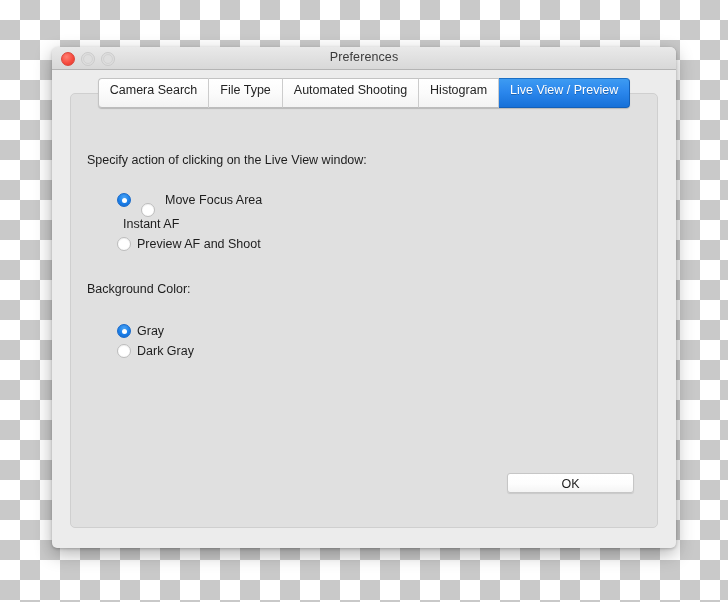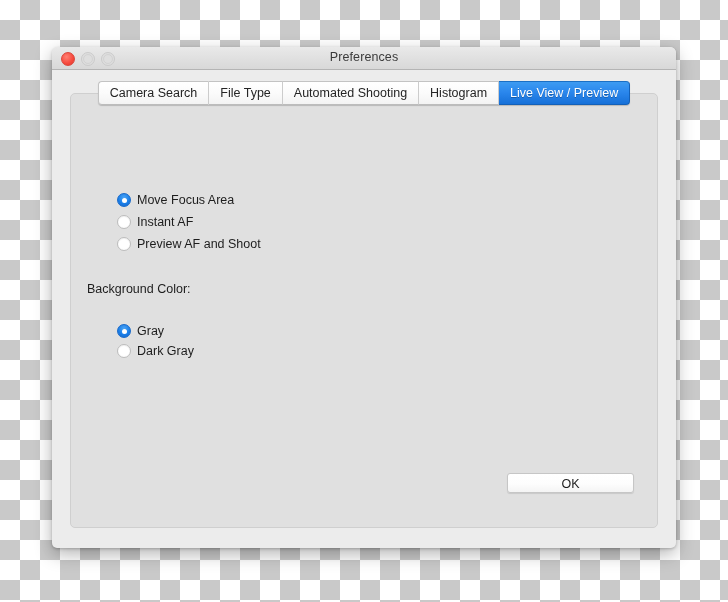--- a/index.html
+++ b/index.html
@@ -95,21 +95,21 @@
     height: 22px;
     z-index: 4;
   }
   .tabgroup {
     display: flex;
     border-radius: 4px;
     box-shadow: 0 1px 1px rgba(0,0,0,0.18);
   }
   .tab {
     position: relative;
-    height: 24px;
+    height: 30px;
     line-height: 22px;
     padding: 0 11px;
     font-size: 12.5px;
     color: #242424;
     background: linear-gradient(to bottom, #ffffff 0%, #fbfbfb 50%, #f3f3f3 100%);
     border-top: 1px solid #c3c3c3;
     border-bottom: 1px solid #bcbcbc;
     border-right: 1px solid #ccc;
     box-sizing: border-box;
     white-space: nowrap;
@@ -230,27 +230,28 @@
         <div class="tab">Camera Search</div>
         <div class="tab">File Type</div>
         <div class="tab">Automated Shooting</div>
         <div class="tab">Histogram</div>
         <div class="tab active">Live View / Preview</div>
       </div>
     </div>
 
     <div id="panel">
 
-
-      <div class="radio-row" style="left:46px; top:97px;">
+      <div class="section-label" style="left:16px; top:59px;">Specify action of clicking on the Live View window:</div>
+
+      <div class="radio-row" style="left:46px; top:97px;gap:28px;">
         <span class="radio on"></span>
         <span class="radio-label">Move Focus Area</span>
       </div>
 
-      <div class="radio-row" style="left:46px; top:119px;">
+      <div class="radio-row" style="left:46px; top:109px;flex-direction:column;">
         <span class="radio off"></span>
         <span class="radio-label">Instant AF</span>
       </div>
 
       <div class="radio-row" style="left:46px; top:141px;">
         <span class="radio off"></span>
         <span class="radio-label">Preview AF and Shoot</span>
       </div>
 
       <div class="section-label" style="left:16px; top:188px;">Background Color:</div>

